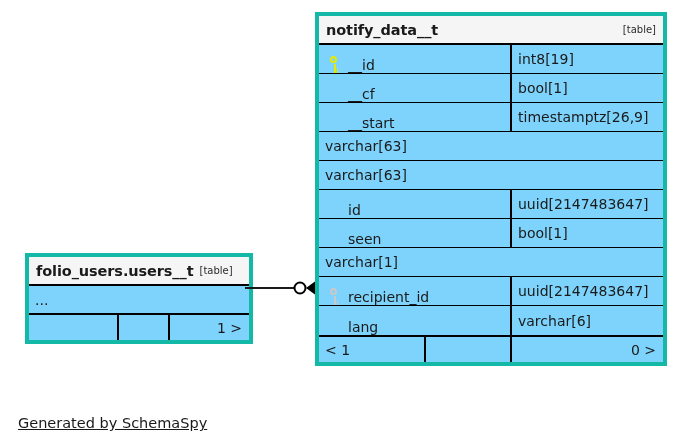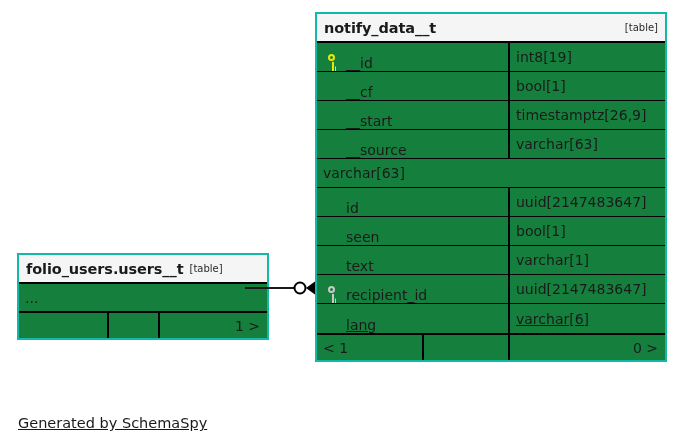--- a/index.html
+++ b/index.html
@@ -17,22 +17,22 @@
   }
 
   .diagram-canvas {
     position: absolute;
     inset: 0;
   }
 
   
   .table-node {
     position: absolute;
-    border: 2px solid #14b8a6;
-    background: #15803d;
+    border: 4px solid #14b8a6;
+    background: #7dd3fc;
     box-sizing: border-box;
   }
 
   .table-header {
     background: #f5f5f5;
     border-bottom: 2px solid #000000;
     height: 29px;
     display: flex;
     align-items: center;
     padding: 0 7px;
@@ -57,21 +57,20 @@
 
   
   .col-row {
     display: flex;
     height: 29px;
     border-bottom: 1px solid #000000;
     box-sizing: border-box;
   }
   .col-row:last-of-type {
     border-bottom: none;
-    text-decoration: underline;
   }
   .col-name {
     flex: 0 0 193px;
     display: flex;
     align-items: flex-end;
     padding-left: 6px;
     border-right: 2px solid #000000;
     box-sizing: border-box;
     font-size: 14px;
     white-space: nowrap;
@@ -143,23 +142,23 @@
     border-right: 2px solid #000000;
   }
   .footer-right {
     flex: 1 1 auto;
     justify-content: flex-end;
     padding-right: 7px;
   }
 
   
   #table-users {
-    left: 17px;
+    left: 25px;
     top: 253px;
-    width: 252px;
+    width: 228px;
   }
   #table-users .table-header { padding-right: 6px; }
   #table-users .stub-row {
     height: 27px;
     display: flex;
     align-items: center;
     padding-left: 6px;
     font-size: 14px;
     box-sizing: border-box;
   }
@@ -244,48 +243,40 @@
           <div class="col-type">bool[1]</div>
         </div>
         <div class="col-row">
           <div class="col-name">
             <span class="key-slot"></span>
             <span>__start</span>
           </div>
           <div class="col-type">timestamptz[26,9]</div>
         </div>
         <div class="col-row">
-          <div class="col-name">
-            <span class="key-slot"></span>
-            <span>__source</span>
-          </div>
           <div class="col-type">varchar[63]</div>
         </div>
         <div class="col-row">
           <div class="col-type">varchar[63]</div>
         </div>
         <div class="col-row">
           <div class="col-name">
             <span class="key-slot"></span>
             <span>id</span>
           </div>
           <div class="col-type">uuid[2147483647]</div>
         </div>
         <div class="col-row">
           <div class="col-name">
             <span class="key-slot"></span>
             <span>seen</span>
           </div>
           <div class="col-type">bool[1]</div>
         </div>
         <div class="col-row">
-          <div class="col-name">
-            <span class="key-slot"></span>
-            <span>text</span>
-          </div>
           <div class="col-type">varchar[1]</div>
         </div>
         <div class="col-row">
           <div class="col-name">
             <span class="key-slot">
               <span class="key-icon key-foreign"></span>
             </span>
             <span>recipient_id</span>
           </div>
           <div class="col-type">uuid[2147483647]</div>

